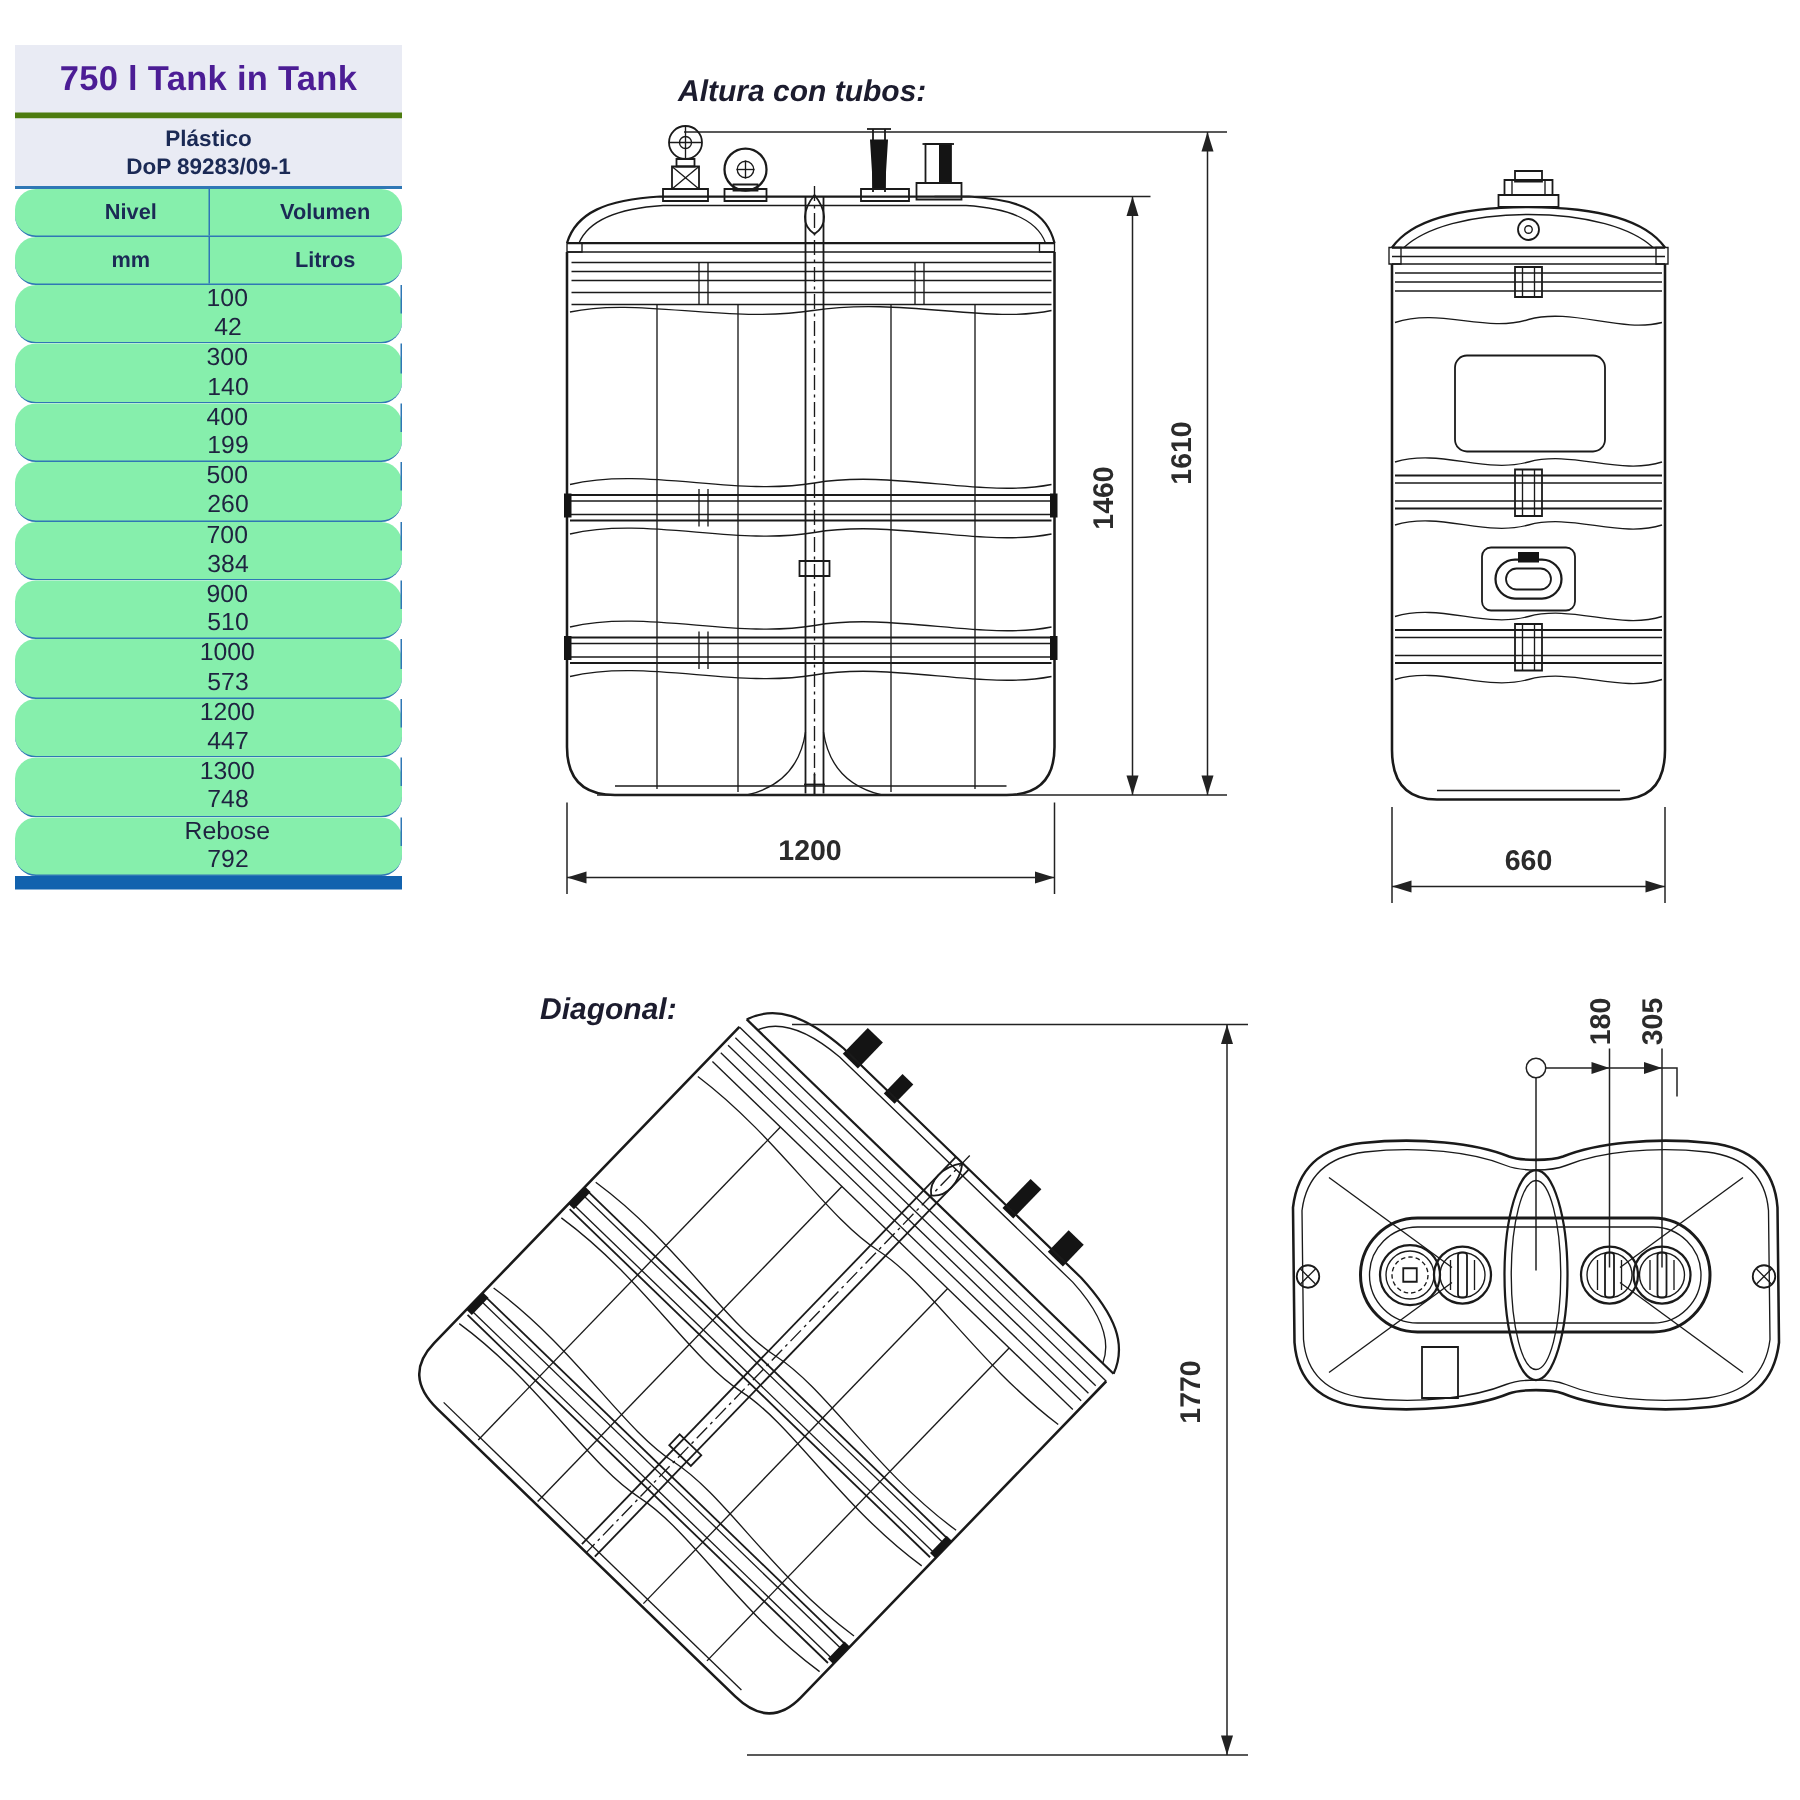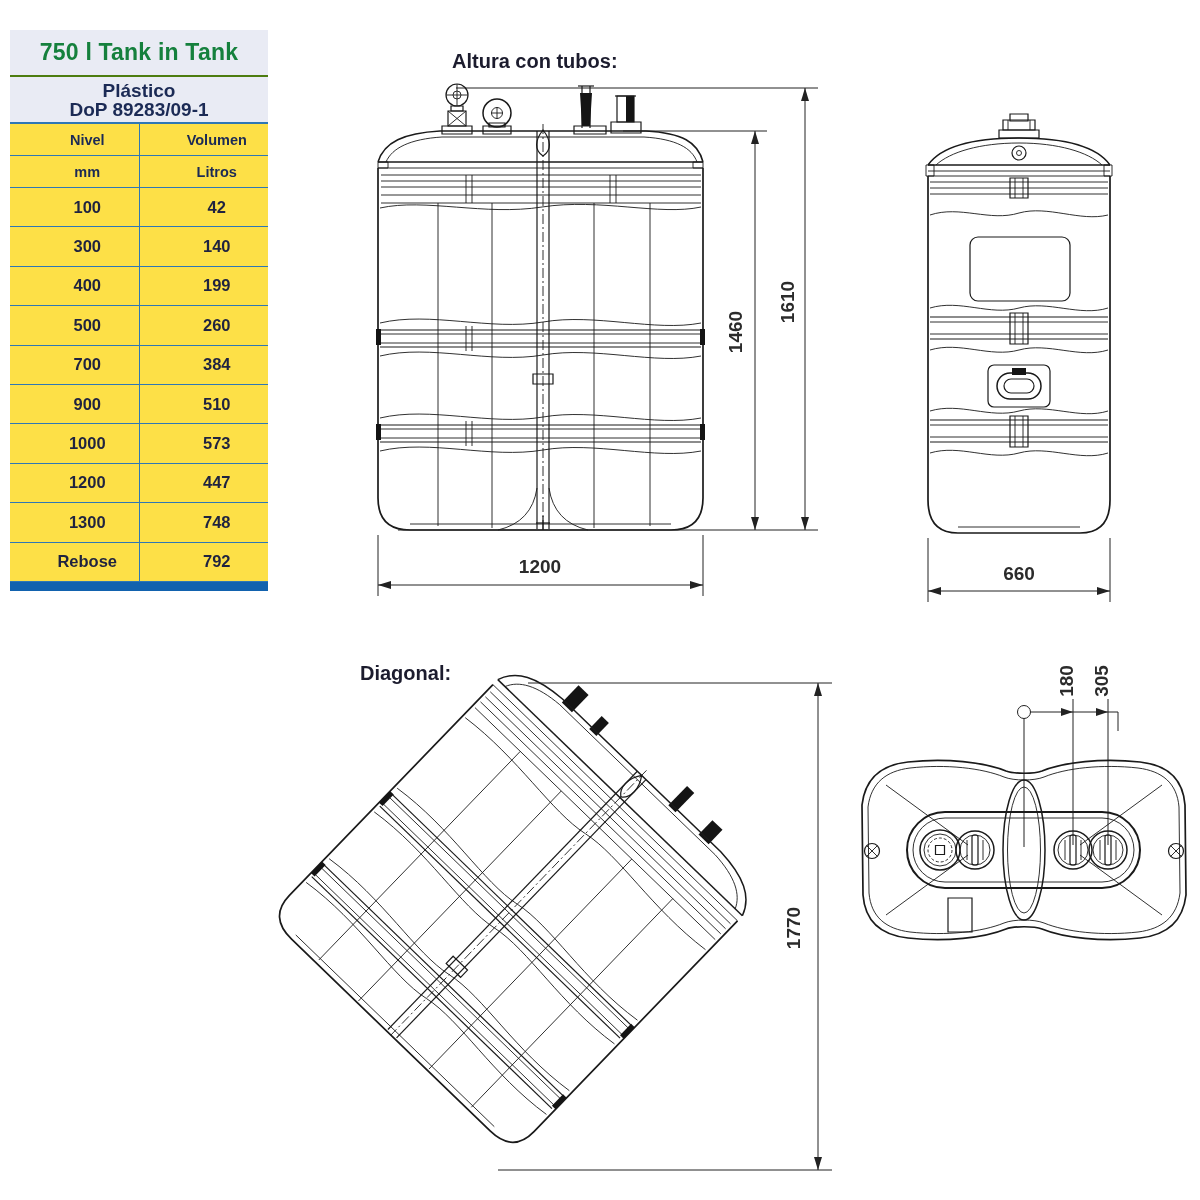--- a/index.html
+++ b/index.html
@@ -2,35 +2,35 @@
 <html><head>
 <meta charset="utf-8">
 <style>
   html,body{margin:0;padding:0;background:#ffffff;}
   body{width:1200px;height:1200px;position:relative;overflow:hidden;
        font-family:"Liberation Sans","DejaVu Sans",sans-serif;color:#1f2340;}
   .abs{position:absolute;}
 
   
   .table-panel{left:10px;top:30px;width:258px;}
-  .t-title{height:45px;background:#e9ebf4;border-bottom:2px solid #4d7c0f;
+  .t-title{height:45px;background:#e9ebf4;border-bottom:4px solid #4d7c0f;
            display:flex;align-items:center;justify-content:center;
-           font-size:23px;font-weight:bold;color:#15803d;letter-spacing:.2px;}
+           font-size:23px;font-weight:bold;color:#4c1d95;letter-spacing:.2px;}
   .t-sub{height:45px;background:#e9ebf4;border-bottom:2px solid #2f77b5;
          display:flex;flex-direction:column;align-items:center;justify-content:center;
-         font-size:19px;font-weight:bold;color:#1b2a55;line-height:19px;}
-  .t-head,.t-row{display:flex;background:#fde047;border-bottom:1.5px solid #2f77b5;box-sizing:border-box;}
+         font-size:15px;font-weight:bold;color:#1b2a55;line-height:19px;}
+  .t-head,.t-row{display:flex;background:#86efac;border-bottom:1.5px solid #2f77b5;box-sizing:border-box;border-radius:14px;}
   .t-head{height:32px;font-size:14.5px;font-weight:bold;color:#1b2a55;}
-  .t-row{height:39.4px;font-size:16.5px;font-weight:700;color:#1f2340;}
+  .t-row{height:39.4px;font-size:16.5px;font-weight:400;color:#1f2340;flex-direction:column;}
   .c1,.c2{flex:1;display:flex;align-items:center;justify-content:center;padding-left:26px;box-sizing:border-box;}
   .c1{border-right:1.5px solid #2f77b5;}
   .t-bar{height:9px;background:#1262ae;}
 
   
-  .draw-label{font-size:20px;font-weight:600;color:#1c1c2e;}
+  .draw-label{font-size:20px;font-weight:600;color:#1c1c2e;font-style:italic;}
 
   svg{position:absolute;overflow:visible;}
   svg *{vector-effect:non-scaling-stroke;}
   .ln{stroke:#1a1a1a;fill:none;stroke-width:1.5;}
   .ln-thin{stroke:#1a1a1a;fill:none;stroke-width:0.9;}
   .ln-med{stroke:#1a1a1a;fill:none;stroke-width:1.2;}
   .blk{fill:#141414;stroke:none;}
   .dim{stroke:#222222;fill:none;stroke-width:1;}
   .dimfill{fill:#222222;stroke:none;}
   text.dimtxt{font-family:"Liberation Sans","DejaVu Sans",sans-serif;font-size:19px;

